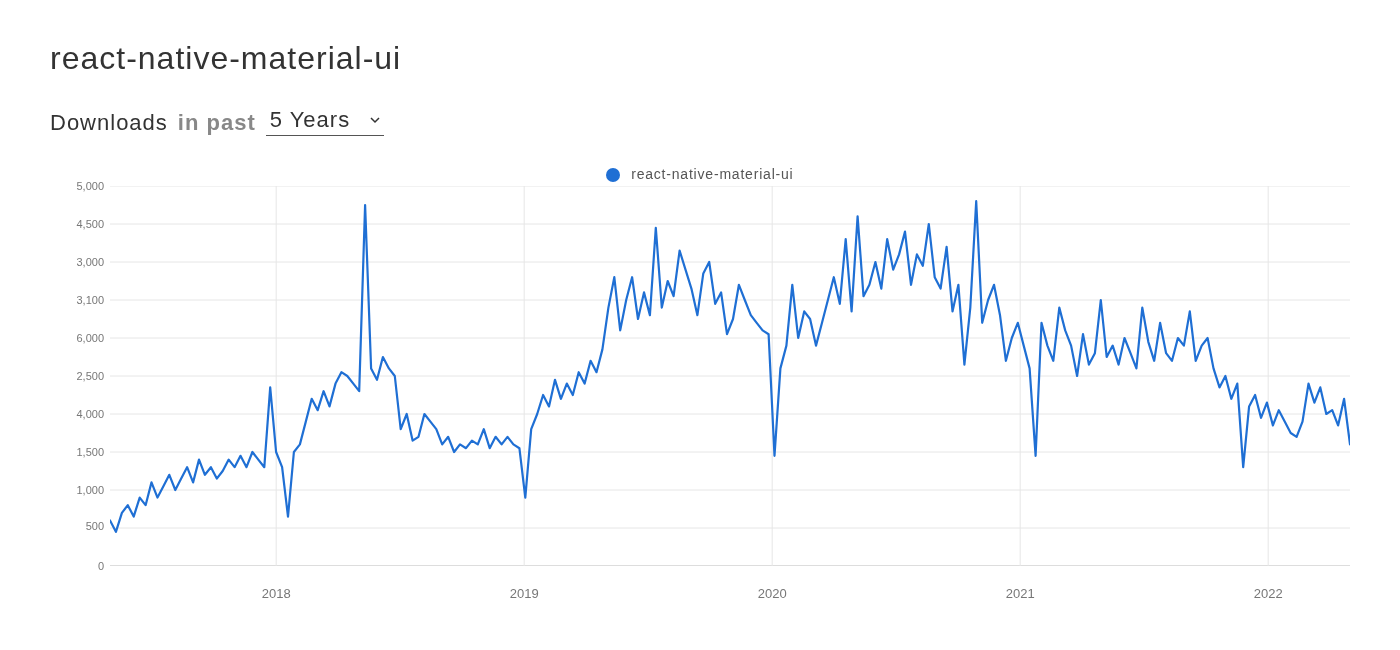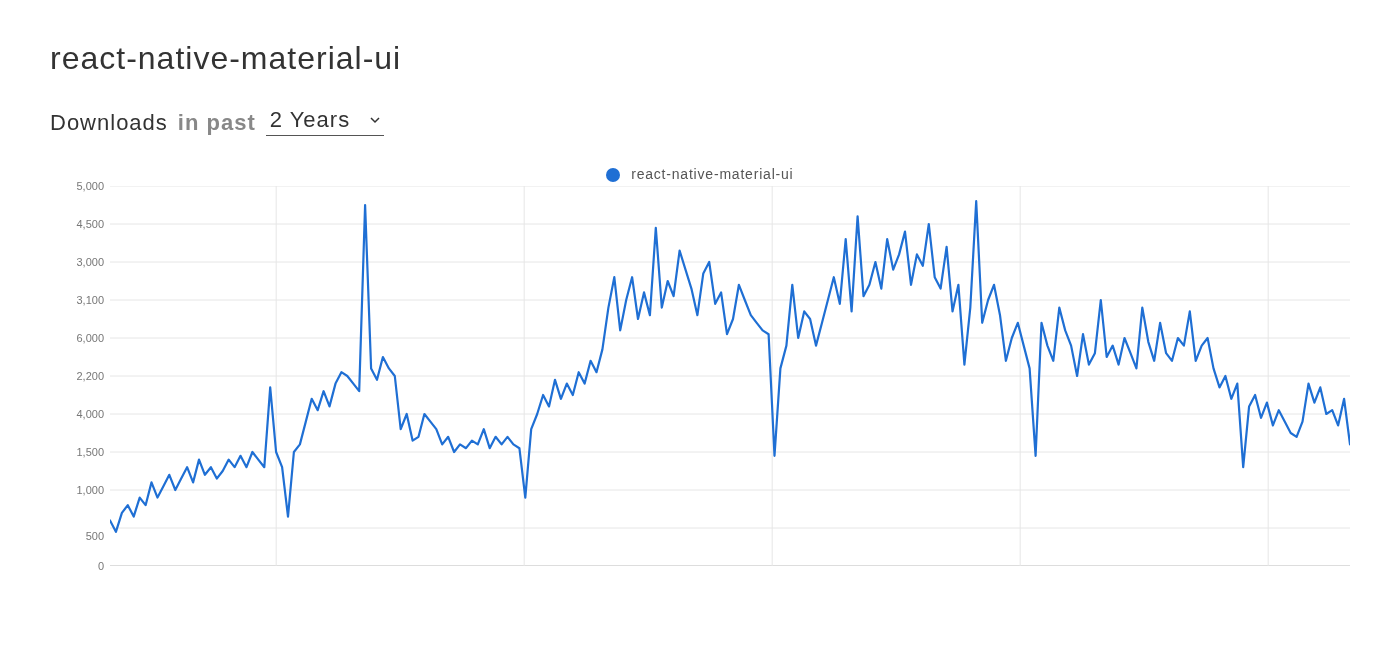--- a/index.html
+++ b/index.html
@@ -112,42 +112,42 @@
 </head>
 <body>
 
 <div class="page">
   <h1 class="title">react-native-material-ui</h1>
 
   <div class="subtitle-row">
     <span class="bold">Downloads</span>
     <span class="light">in past</span>
     <span class="range-select">
-      <span>2 Years</span>
+      <span>5 Years</span>
       <span class="chevron-down">
         <svg viewBox="0 0 10 10">
             <path d="M1 3 L5 7 L9 3" fill="none" stroke="#333" stroke-width="1.5"></path>
           </svg>
       </span>
     </span>
   </div>
 
   <div class="legend">
     <span class="legend-dot"></span>
     <span>react-native-material-ui</span>
   </div>
 
   <div class="chart-wrap">
     <div class="y-axis">
         <div class="y-tick" style="top: 380px;">0</div>
-        <div class="y-tick" style="top: 350px;">500</div>
+        <div class="y-tick" style="top: 340px;">500</div>
         <div class="y-tick" style="top: 304px;">1,000</div>
         <div class="y-tick" style="top: 266px; margin-left: 39px;">1,500</div>
         <div class="y-tick" style="top: 228px;">4,000</div>
-        <div class="y-tick" style="top: 190px;">2,200</div>
+        <div class="y-tick" style="top: 190px;">2,500</div>
         <div class="y-tick" style="top: 152px;">6,000</div>
         <div class="y-tick" style="top: 114px;">3,100</div>
         <div class="y-tick" style="top: 76px;">3,000</div>
         <div class="y-tick" style="top: 38px;">4,500</div>
         <div class="y-tick" style="top: 0px;">5,000</div>
       </div>
     <div class="plot">
       <svg viewBox="0 0 1240 380" preserveAspectRatio="none">
         <g class="grid">
             <line x1="0" x2="1240" y1="380" y2="380" class="axis"></line>
@@ -165,14 +165,21 @@
         <g class="x-grid">
             <line x1="166.16000000001804" x2="166.16000000001804" y1="0" y2="380"></line>
             <line x1="414.16000000001804" x2="414.16000000001804" y1="0" y2="380"></line>
             <line x1="662.160000000018" x2="662.160000000018" y1="0" y2="380"></line>
             <line x1="910.160000000018" x2="910.160000000018" y1="0" y2="380"></line>
             <line x1="1158.160000000018" x2="1158.160000000018" y1="0" y2="380"></line>
           </g>
         <path class="series-line" d="M0.0 334.4 L5.9 345.8 L11.9 326.8 L17.8 319.2 L23.7 330.6 L29.7 311.6 L35.6 319.2 L41.5 296.4 L47.5 311.6 L53.4 300.2 L59.3 288.8 L65.3 304.0 L71.2 292.6 L77.1 281.2 L83.1 296.4 L89.0 273.6 L94.9 288.8 L100.9 281.2 L106.8 292.6 L112.7 285.0 L118.7 273.6 L124.6 281.2 L130.5 269.8 L136.5 281.2 L142.4 266.0 L148.3 273.6 L154.3 281.2 L160.2 201.4 L166.1 266.0 L172.1 281.2 L178.0 330.6 L183.9 266.0 L189.9 258.4 L195.8 235.6 L201.7 212.8 L207.7 224.2 L213.6 205.2 L219.5 220.4 L225.5 197.6 L231.4 186.2 L237.3 190.0 L243.3 197.6 L249.2 205.2 L255.1 19.0 L261.1 182.4 L267.0 193.8 L272.9 171.0 L278.9 182.4 L284.8 190.0 L290.7 243.2 L296.7 228.0 L302.6 254.6 L308.5 250.8 L314.4 228.0 L320.4 235.6 L326.3 243.2 L332.2 258.4 L338.2 250.8 L344.1 266.0 L350.0 258.4 L356.0 262.2 L361.9 254.6 L367.8 258.4 L373.8 243.2 L379.7 262.2 L385.6 250.8 L391.6 258.4 L397.5 250.8 L403.4 258.4 L409.4 262.2 L415.3 311.6 L421.2 243.2 L427.2 228.0 L433.1 209.0 L439.0 220.4 L445.0 193.8 L450.9 212.8 L456.8 197.6 L462.8 209.0 L468.7 186.2 L474.6 197.6 L480.6 174.8 L486.5 186.2 L492.4 163.4 L498.4 121.6 L504.3 91.2 L510.2 144.4 L516.2 114.0 L522.1 91.2 L528.0 133.0 L534.0 106.4 L539.9 129.2 L545.8 41.8 L551.8 121.6 L557.7 95.0 L563.6 110.2 L569.6 64.6 L575.5 83.6 L581.4 102.6 L587.4 129.2 L593.3 87.4 L599.2 76.0 L605.2 117.8 L611.1 106.4 L617.0 148.2 L623.0 133.0 L628.9 98.8 L634.8 114.0 L640.8 129.2 L646.7 136.8 L652.6 144.4 L658.6 148.2 L664.5 269.8 L670.4 182.4 L676.4 159.6 L682.3 98.8 L688.2 152.0 L694.2 125.4 L700.1 133.0 L706.0 159.6 L712.0 136.8 L717.9 114.0 L723.8 91.2 L729.8 117.8 L735.7 53.2 L741.6 125.4 L747.6 30.4 L753.5 110.2 L759.4 98.8 L765.4 76.0 L771.3 102.6 L777.2 53.2 L783.2 83.6 L789.1 68.4 L795.0 45.6 L801.0 98.8 L806.9 68.4 L812.8 79.8 L818.8 38.0 L824.7 91.2 L830.6 102.6 L836.6 60.8 L842.5 125.4 L848.4 98.8 L854.4 178.6 L860.3 121.6 L866.2 15.2 L872.2 136.8 L878.1 114.0 L884.0 98.8 L890.0 129.2 L895.9 174.8 L901.8 152.0 L907.8 136.8 L913.7 159.6 L919.6 182.4 L925.6 269.8 L931.5 136.8 L937.4 159.6 L943.3 174.8 L949.3 121.6 L955.2 144.4 L961.1 159.6 L967.1 190.0 L973.0 148.2 L978.9 178.6 L984.9 167.2 L990.8 114.0 L996.7 171.0 L1002.7 159.6 L1008.6 178.6 L1014.5 152.0 L1020.5 167.2 L1026.4 182.4 L1032.3 121.6 L1038.3 155.8 L1044.2 174.8 L1050.1 136.8 L1056.1 167.2 L1062.0 174.8 L1067.9 152.0 L1073.9 159.6 L1079.8 125.4 L1085.7 174.8 L1091.7 159.6 L1097.6 152.0 L1103.5 182.4 L1109.5 201.4 L1115.4 190.0 L1121.3 212.8 L1127.3 197.6 L1133.2 281.2 L1139.1 220.4 L1145.1 209.0 L1151.0 231.8 L1156.9 216.6 L1162.9 239.4 L1168.8 224.2 L1174.7 235.6 L1180.7 247.0 L1186.6 250.8 L1192.5 235.6 L1198.5 197.6 L1204.4 216.6 L1210.3 201.4 L1216.3 228.0 L1222.2 224.2 L1228.1 239.4 L1234.1 212.8 L1240.0 258.4 "></path>
       </svg>
     </div>
+    <div class="x-axis">
+        <div class="x-tick" style="left: 166.16px;">2018</div>
+        <div class="x-tick" style="left: 414.16px;">2019</div>
+        <div class="x-tick" style="left: 662.16px;">2020</div>
+        <div class="x-tick" style="left: 910.16px;">2021</div>
+        <div class="x-tick" style="left: 1158.16px;">2022</div>
+      </div>
   </div>
 </div>
 
 </body></html>

